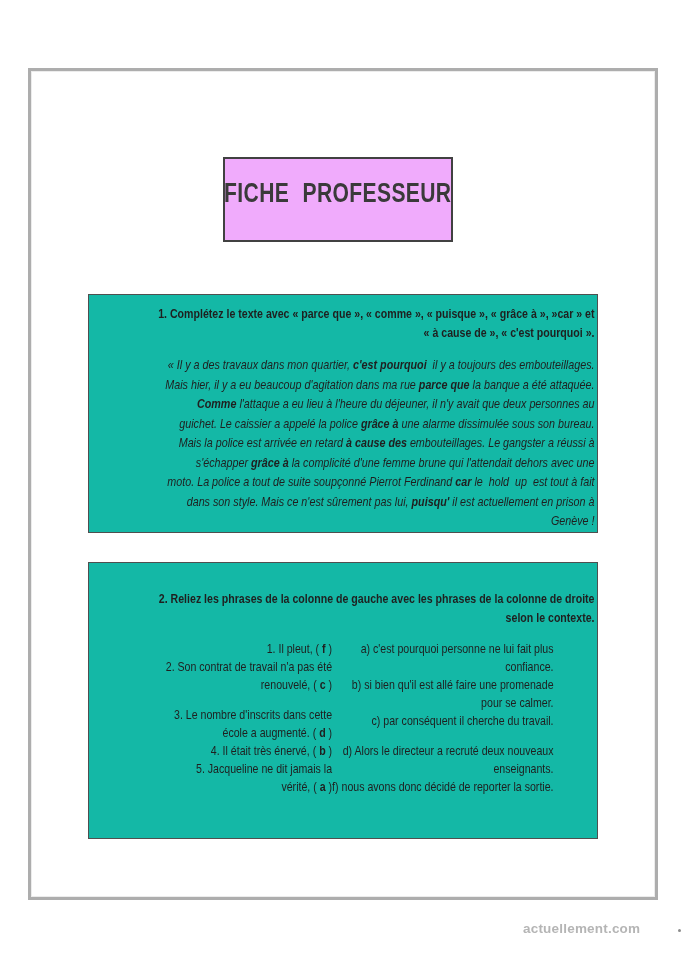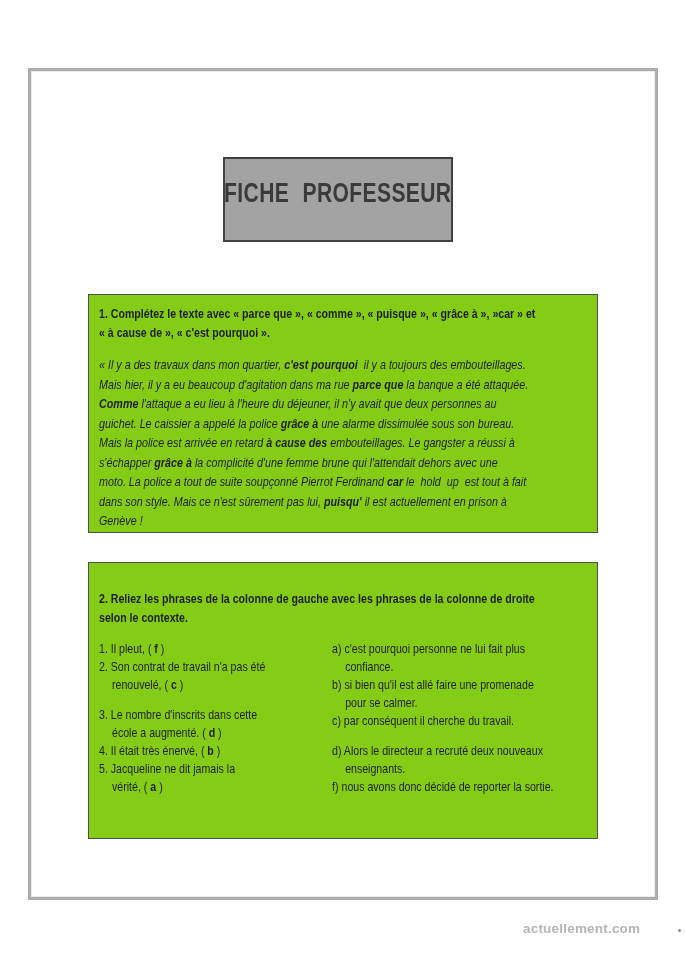--- a/index.html
+++ b/index.html
@@ -7,30 +7,30 @@
     width:686px;height:970px;background:#ffffff;position:relative;
     font-family:"Liberation Sans",sans-serif;color:#1f1f1f;overflow:hidden;
   }
   .frame{
     position:absolute;left:28px;top:68px;width:630px;height:832px;
     box-sizing:border-box;border:3px solid #adadad;background:#ffffff;
     box-shadow:inset 0 0 0 1px #ececec;
   }
   .title-box{
     position:absolute;left:223px;top:157px;width:230px;height:85px;
-    box-sizing:border-box;border:2px solid #414141;background:#a3a3a3;
+    box-sizing:border-box;border:2px solid #414141;background:#f0abfc;
     display:flex;align-items:center;justify-content:center;padding-bottom:12px;
   }
   .title-text{
     font-weight:bold;font-size:27px;color:#3a3a3a;white-space:nowrap;
     transform:scaleX(0.78);letter-spacing:0.5px;word-spacing:9px;
   }
   .exbox{
     position:absolute;left:88px;width:510px;box-sizing:border-box;
-    border:1.5px solid #4f4f4f;background:#84cc16;overflow:hidden;
+    border:1.5px solid #4f4f4f;background:#14b8a6;overflow:hidden;text-align:right;
   }
   .box1{top:294px;height:239px;padding:9px 0 0 10px;}
   .box2{top:562px;height:277px;padding:26px 0 4px 10px;}
   .squeeze{width:608px;transform:scaleX(0.815);transform-origin:0 0;}
   .hdr{
     font-weight:bold;font-size:13px;line-height:19px;white-space:pre-wrap;
   }
   .para{
     margin-top:13px;font-style:italic;font-size:13.2px;line-height:19.5px;
     white-space:pre-wrap;

